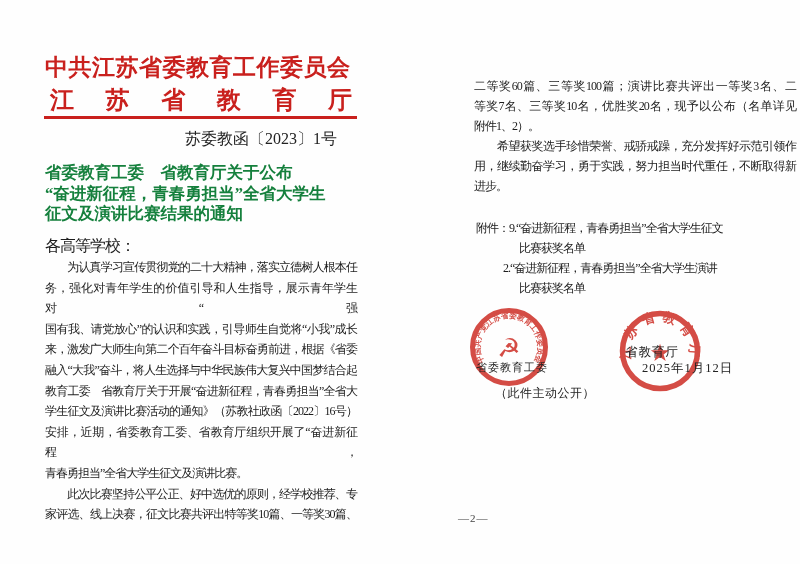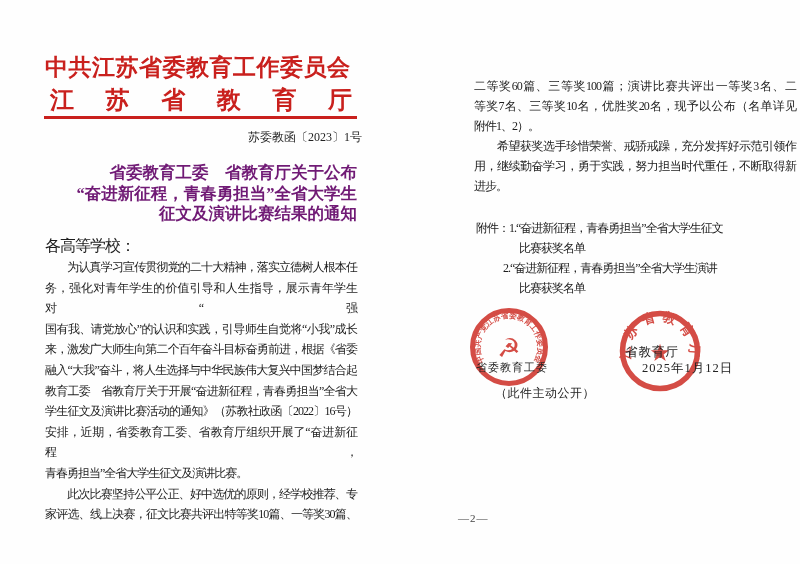--- a/index.html
+++ b/index.html
@@ -8,24 +8,24 @@
     font-family:"Liberation Serif","DejaVu Serif",serif;
     color:#1c1c1c;overflow:hidden;padding-left:30px;
   }
   .abs{position:absolute;}
   
   .lh1{left:45px;top:52px;width:312px;font-size:23px;font-weight:bold;
        letter-spacing:.5px;white-space:nowrap;}
   .lh2{left:45px;top:84px;width:302px;padding:0 5px;display:flex;
        justify-content:space-between;font-size:24px;font-weight:bold;}
   .redline{left:44px;top:116px;width:313px;height:3px;}
-  .docnum{left:52px;top:129px;width:310px;text-align:right;font-size:12px;color:#222;}
+  .docnum{left:27px;top:129px;width:310px;text-align:right;font-size:16px;color:#222;}
   
-  .titleblock{left:45px;top:163px;width:312px;text-align:right;
-       font-size:16.5px;font-weight:bold;line-height:20.5px;color:#701a75;}
+  .titleblock{left:45px;top:163px;width:312px;text-align:left;
+       font-size:16.5px;font-weight:bold;line-height:20.5px;color:#15803d;}
   
   .salutation{left:45px;top:236px;width:312px;font-size:16px;letter-spacing:-1px;}
   .bodyL{left:45px;top:257px;width:312px;font-size:12px;letter-spacing:-1px;
        line-height:20.6px;}
   .bodyR{left:446px;top:76px;width:322px;font-size:12px;letter-spacing:-1px;
        line-height:20px;margin-left:28px;}
   .attach{left:446px;top:218px;width:322px;font-size:12px;letter-spacing:-1px;
        line-height:20px;}
   .j{text-align:justify;text-align-last:justify;}
   .in30{padding-left:30px;}
@@ -90,21 +90,21 @@
     <div class="abs bodyR">
       <div class="j">二等奖60篇、三等奖100篇；演讲比赛共评出一等奖3名、二</div>
       <div class="j">等奖7名、三等奖10名，优胜奖20名，现予以公布（名单详见</div>
       <div>附件1、2）。</div>
       <div class="j">　　希望获奖选手珍惜荣誉、戒骄戒躁，充分发挥好示范引领作</div>
       <div class="j">用，继续勤奋学习，勇于实践，努力担当时代重任，不断取得新</div>
       <div>进步。</div>
     </div>
 
     <div class="abs attach">
-      <div class="in30">附件：1.“奋进新征程，青春勇担当”全省大学生征文</div>
+      <div class="in30">附件：9.“奋进新征程，青春勇担当”全省大学生征文</div>
       <div class="in73">比赛获奖名单</div>
       <div class="in57">2.“奋进新征程，青春勇担当”全省大学生演讲</div>
       <div class="in73">比赛获奖名单</div>
     </div>
 
     <svg class="abs seal sealL" width="84" height="84" viewBox="0 0 84 84">
       <defs>
         <path id="arcL" d="M18.2 58.6 A29 29 0 1 1 65.8 58.6" fill="none"></path>
       </defs>
       <circle cx="42" cy="42" r="36.5" fill="none" stroke="#cf342c" stroke-width="5"></circle>

